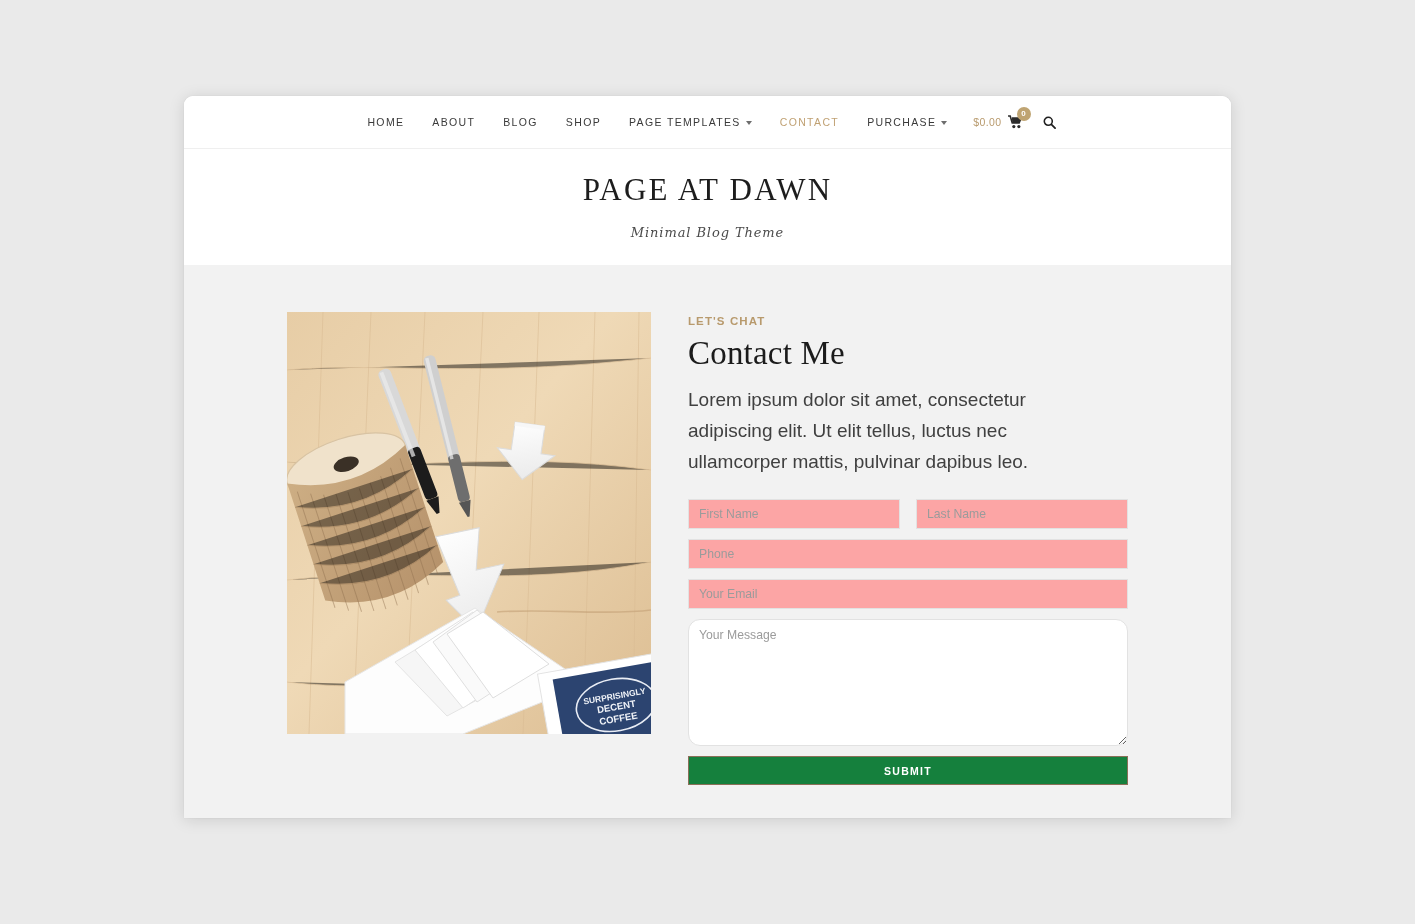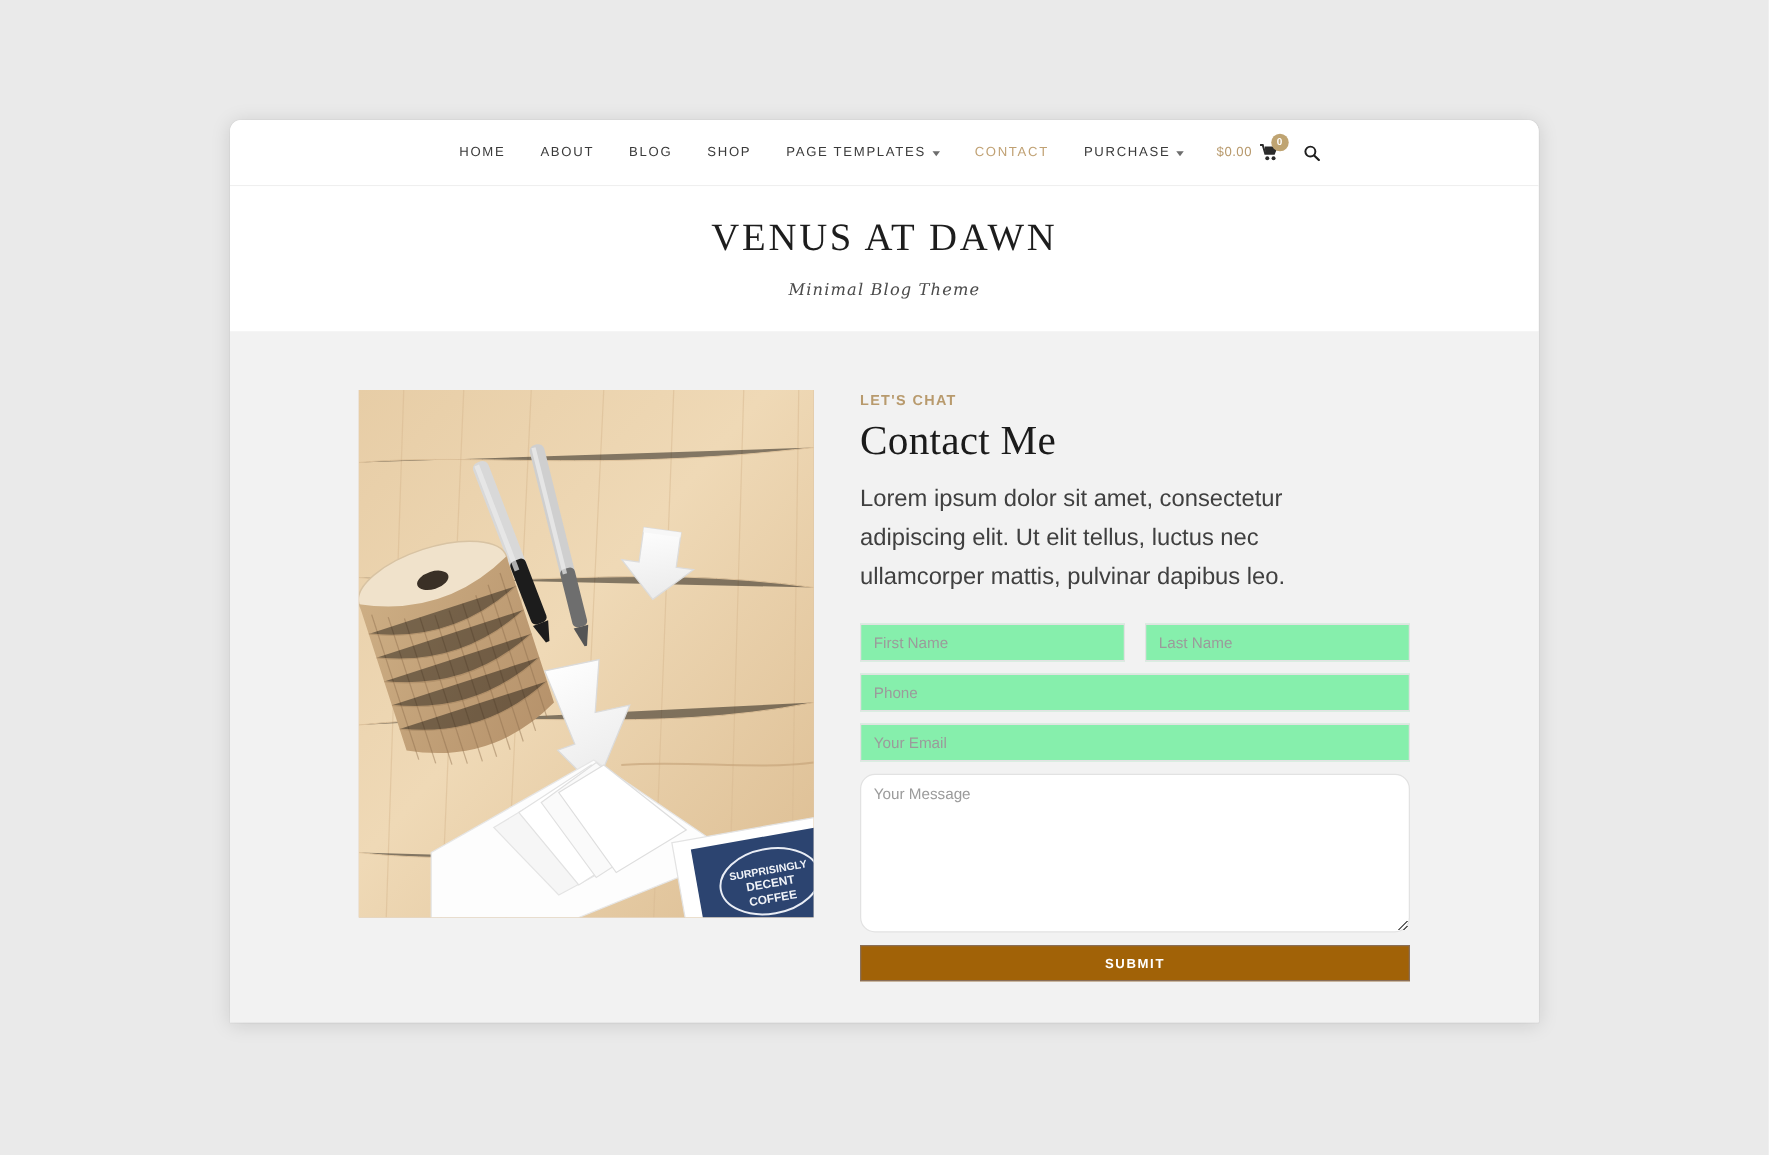--- a/index.html
+++ b/index.html
@@ -180,21 +180,21 @@
     max-width: 420px;
   }
 
   
   .form-row { display: flex; gap: 16px; margin-bottom: 10px; }
   .field {
     box-sizing: border-box;
     width: 100%;
     height: 30px;
     border: 1px solid #e2e2e2;
-    background: #86efac;
+    background: #fca5a5;
     padding: 0 10px;
     font-size: 12.2px;
     color: #333;
     font-family: "Liberation Sans", sans-serif;
     outline: none;
     border-radius: 0;
   }
   .field::placeholder { color: #9b9b9b; opacity: 1; }
   .field-half { flex: 1; }
   .textarea {
@@ -211,21 +211,21 @@
     resize: vertical;
     display: block;
     margin-bottom: 10px;
     border-radius: 12px;
   }
   .textarea::placeholder { color: #9b9b9b; opacity: 1; }
   .submit-btn {
     box-sizing: border-box;
     width: 100%;
     height: 29px;
-    background: #a16207;
+    background: #15803d;
     border: 1px solid #8a6f58;
     color: #ffffff;
     font-size: 10.5px;
     font-weight: 700;
     letter-spacing: 1.3px;
     text-transform: uppercase;
     cursor: pointer;
     font-family: "Liberation Sans", sans-serif;
     border-radius: 0;
   }
@@ -291,21 +291,21 @@
         <svg width="13" height="13" viewBox="0 0 14 14">
           <circle cx="5.7" cy="5.7" r="4.3" fill="none" stroke="#1f1f1f" stroke-width="1.7"></circle>
           <line x1="9" y1="9" x2="13" y2="13" stroke="#1f1f1f" stroke-width="1.9" stroke-linecap="round"></line>
         </svg>
       </div>
 
     </div>
   </nav>
 
   <header class="logo-header">
-    <div class="logo-title">VENUS AT DAWN</div>
+    <div class="logo-title">PAGE AT DAWN</div>
     <div class="logo-tagline">Minimal Blog Theme</div>
   </header>
 
   <main class="content-section">
     <div class="content-inner">
 
       <div class="photo">
         <svg viewBox="0 0 364 422" preserveAspectRatio="none">
           <defs>
             <linearGradient id="wood" x1="0" y1="0" x2="1" y2="1">

